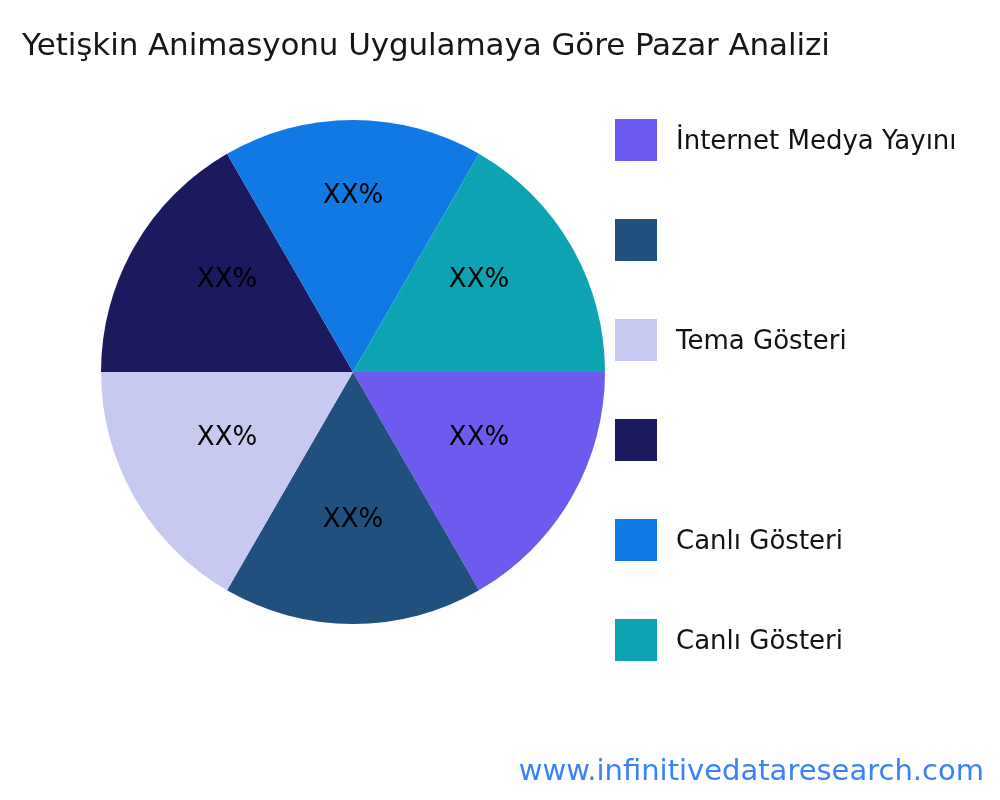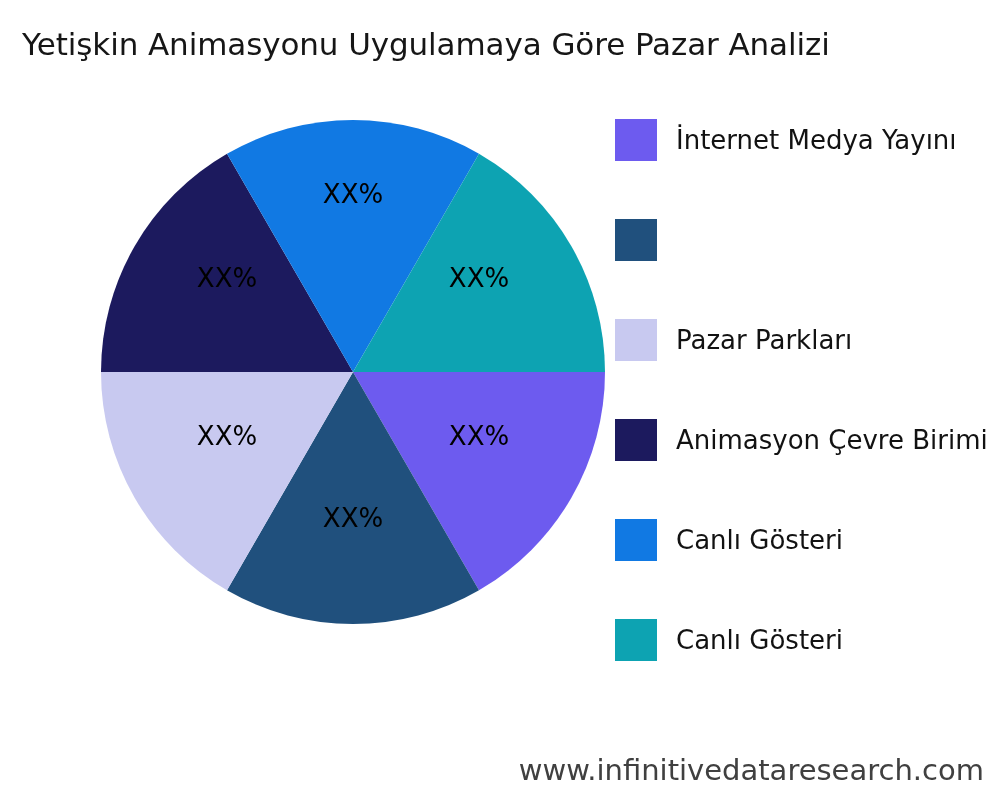--- a/index.html
+++ b/index.html
@@ -135,31 +135,30 @@
   <div id="legend">
       <div class="legend-item" style="top: 0px;">
         <span class="legend-swatch" style="background: rgb(109, 91, 239);"></span>
         <span class="legend-label">İnternet Medya Yayını</span>
       </div>
       <div class="legend-item" style="top: 100px;">
         <span class="legend-swatch" style="background: rgb(32, 80, 125);"></span>
       </div>
       <div class="legend-item" style="top: 200px;">
         <span class="legend-swatch" style="background: rgb(200, 201, 240);"></span>
-        <span class="legend-label">Pazar Parkları</span>
+        <span class="legend-label">Tema Gösteri</span>
       </div>
       <div class="legend-item" style="top: 300px;">
         <span class="legend-swatch" style="background: rgb(28, 26, 94);"></span>
-        <span class="legend-label">Animasyon Çevre Birimi</span>
       </div>
       <div class="legend-item" style="top: 400px;">
         <span class="legend-swatch" style="background: rgb(17, 121, 227);"></span>
         <span class="legend-label">Canlı Gösteri</span>
       </div>
       <div class="legend-item" style="top: 500px;">
         <span class="legend-swatch" style="background: rgb(13, 163, 178);"></span>
         <span class="legend-label">Canlı Gösteri</span>
       </div>
     </div>
 
-  <div id="footer-url" style="color: #404040;">www.infinitivedataresearch.com</div>
+  <div id="footer-url" style="color: #3b82f6;">www.infinitivedataresearch.com</div>
 
 </div>
 
 </body></html>

